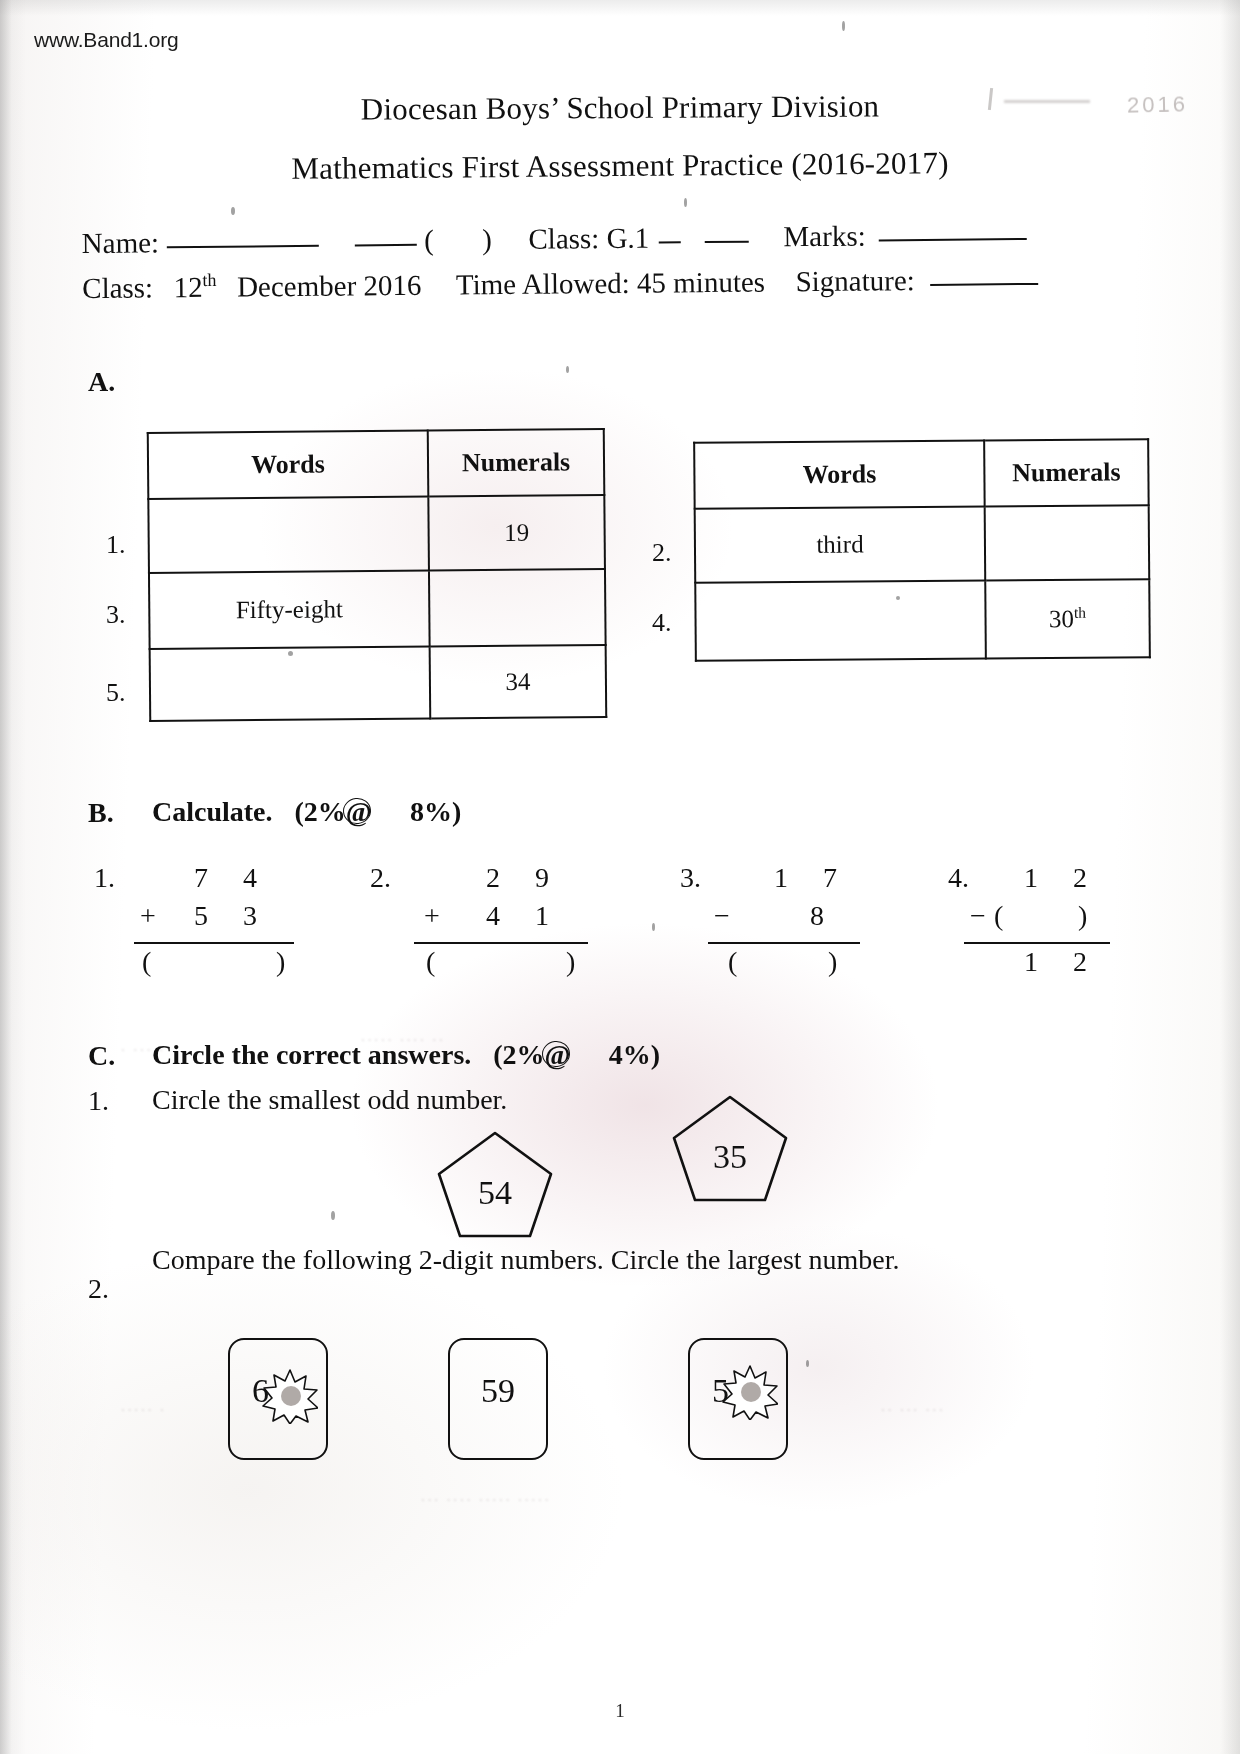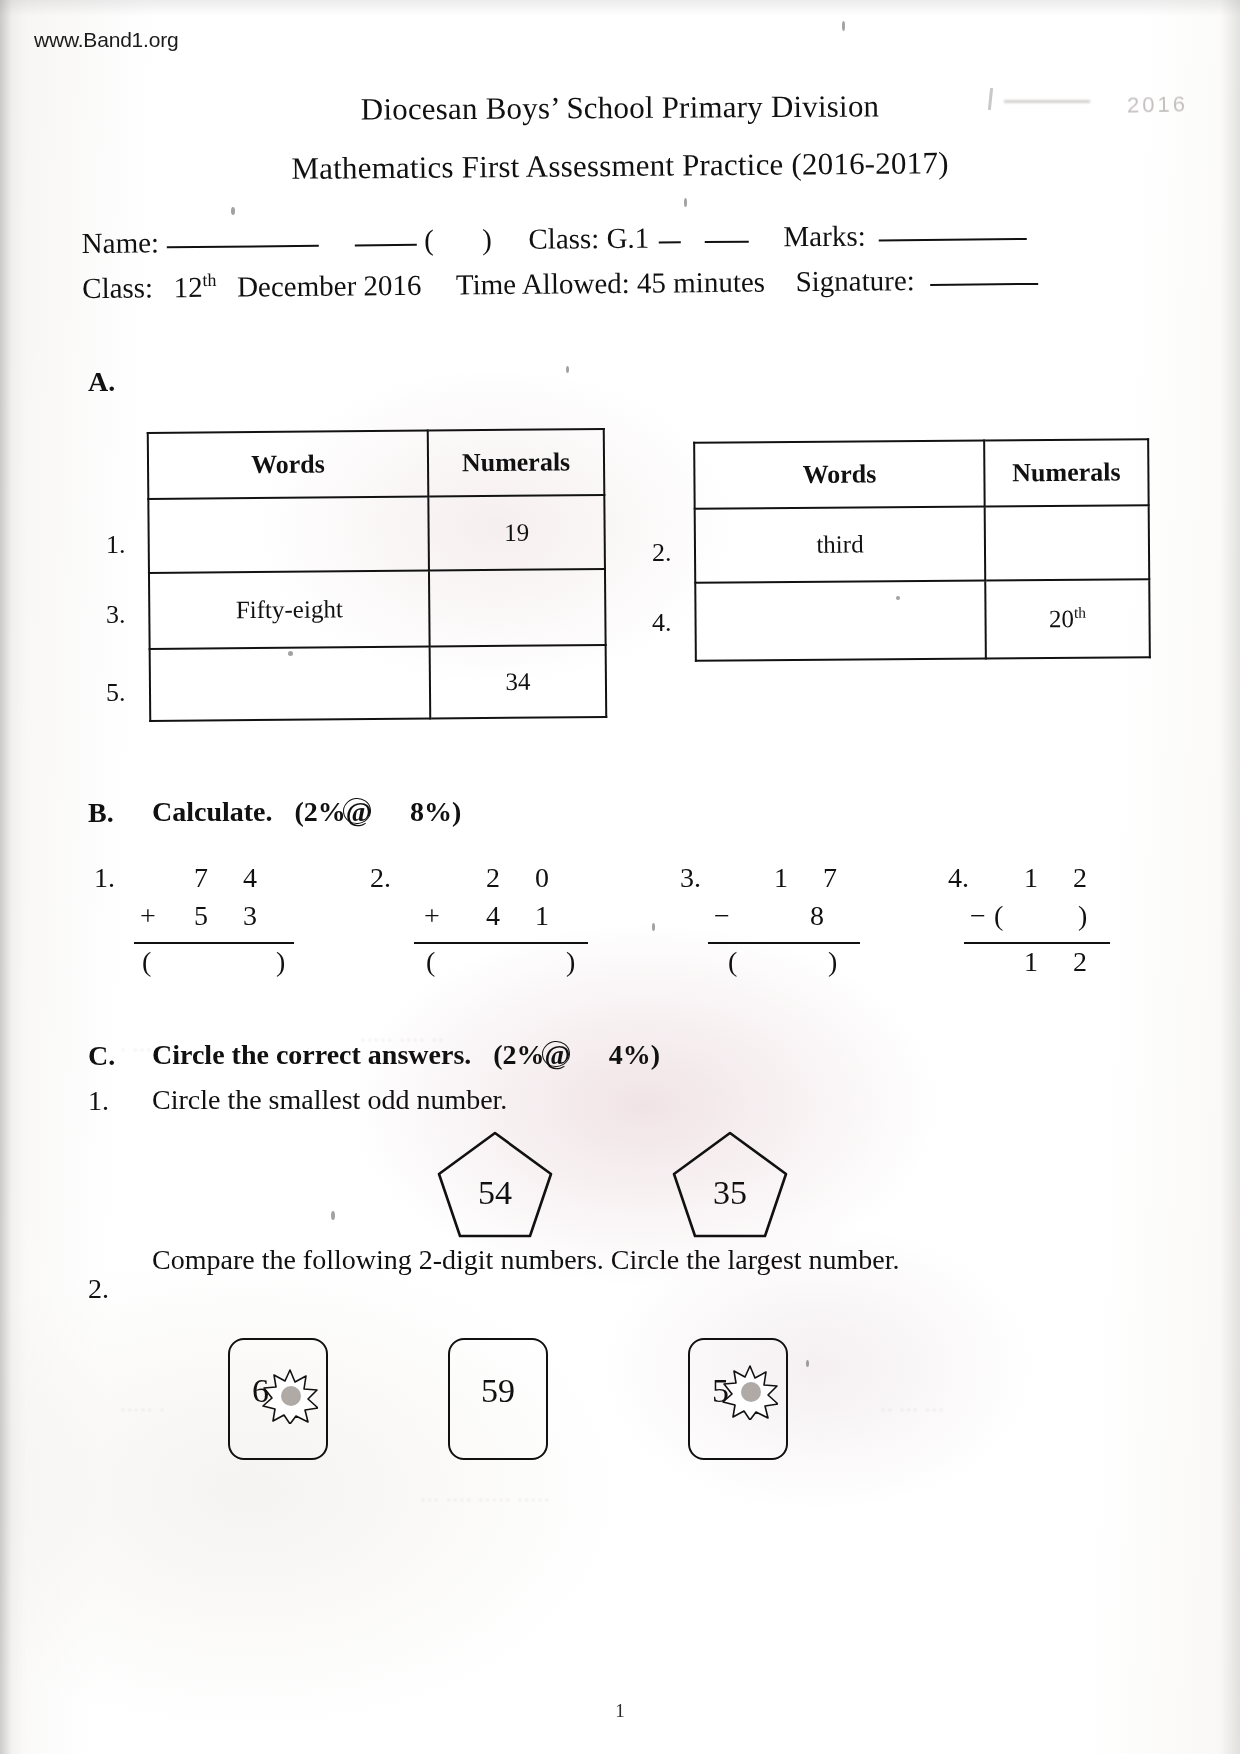--- a/index.html
+++ b/index.html
@@ -344,21 +344,21 @@
           <tr>
         <th style="width:286px; height:62px;">Words</th>
         <th style="width:160px; height:62px;">Numerals</th>
       </tr>
       <tr>
         <td style="height:70px;">third</td>
         <td style="height:70px;"></td>
       </tr>
       <tr>
         <td style="height:74px;"></td>
-        <td style="height:74px;"><span>20</span><sup class="ord">th</sup></td>
+        <td style="height:74px;"><span>30</span><sup class="ord">th</sup></td>
       </tr>
     </tbody>
       </table>
   </div>
 
   <div class="sec-letter" style="left:88px; top:797px;">B.</div>
   <div class="sec-text" style="left:152px; top:796px;">
     <span>Calculate.</span>
     <span style="display:inline-block;width:8px;"></span>
     <span>(2%</span><span class="at-circle">@</span>
@@ -372,21 +372,21 @@
     <span class="line2" style="left:46px; top:38px;">+</span>
     <span class="line2" style="left:100px; top:38px; letter-spacing:14px;">5 3</span>
     <span class="bar" style="left:40px; top:80px; width:160px;"></span>
     <span class="line3" style="left:48px; top:84px;">(</span>
     <span class="line3" style="left:62px; top:84px; width:116px; text-align:center; display:inline-block;"></span>
     <span class="line3" style="left:182px; top:84px;">)</span>
   </div>
 
   <div class="sum" style="left:370px; top:862px; width:250px; height:110px;">
     <span class="lbl">2.</span>
-    <span class="line1" style="left:116px; top:0px; letter-spacing:14px;">2 0</span>
+    <span class="line1" style="left:116px; top:0px; letter-spacing:14px;">2 9</span>
     <span class="line2" style="left:54px; top:38px;">+</span>
     <span class="line2" style="left:116px; top:38px; letter-spacing:14px;">4 1</span>
     <span class="bar" style="left:44px; top:80px; width:174px;"></span>
     <span class="line3" style="left:56px; top:84px;">(</span>
     <span class="line3" style="left:70px; top:84px; width:122px; text-align:center; display:inline-block;"></span>
     <span class="line3" style="left:196px; top:84px;">)</span>
   </div>
 
   <div class="sum" style="left:680px; top:862px; width:240px; height:110px;">
     <span class="lbl">3.</span>
@@ -421,21 +421,21 @@
 
   <div style="position:absolute; left:88px; top:1085px; font-size:28px;">1.</div>
   <div style="position:absolute; left:152px; top:1084px; font-size:28px;">Circle the smallest odd number.</div>
 
   <div class="pent" style="left:435px; top:1128px;">
     <svg width="120" height="112" viewBox="0 0 120 112" aria-hidden="true">
       <polygon points="60,5 116,46 95,108 25,108 4,46" fill="none" stroke="#111" stroke-width="2.6" stroke-linejoin="round"></polygon>
     </svg>
     <div class="pnum">54</div>
   </div>
-  <div class="pent" style="left:670px; top:1128px;">
+  <div class="pent" style="left:670px; top:1092px;">
     <svg width="120" height="112" viewBox="0 0 120 112" aria-hidden="true">
       <polygon points="60,5 116,46 95,108 25,108 4,46" fill="none" stroke="#111" stroke-width="2.6" stroke-linejoin="round"></polygon>
     </svg>
     <div class="pnum">35</div>
   </div>
 
   <div style="position:absolute; left:88px; top:1273px; font-size:28px;">2.</div>
   <div style="position:absolute; left:152px; top:1244px; font-size:28px;">Compare the following 2-digit numbers. Circle the largest number.</div>
 
   <div class="rbox" style="left:228px; top:1338px;">

